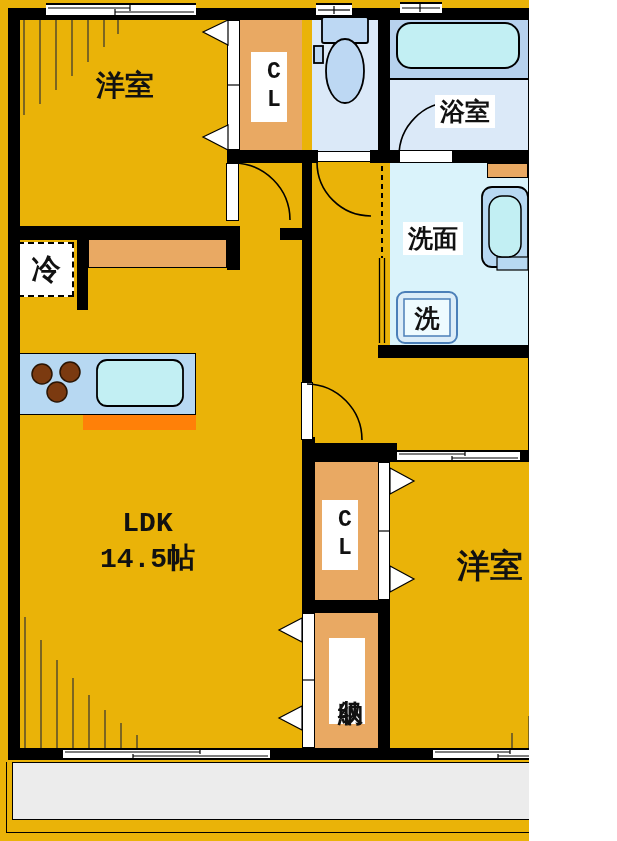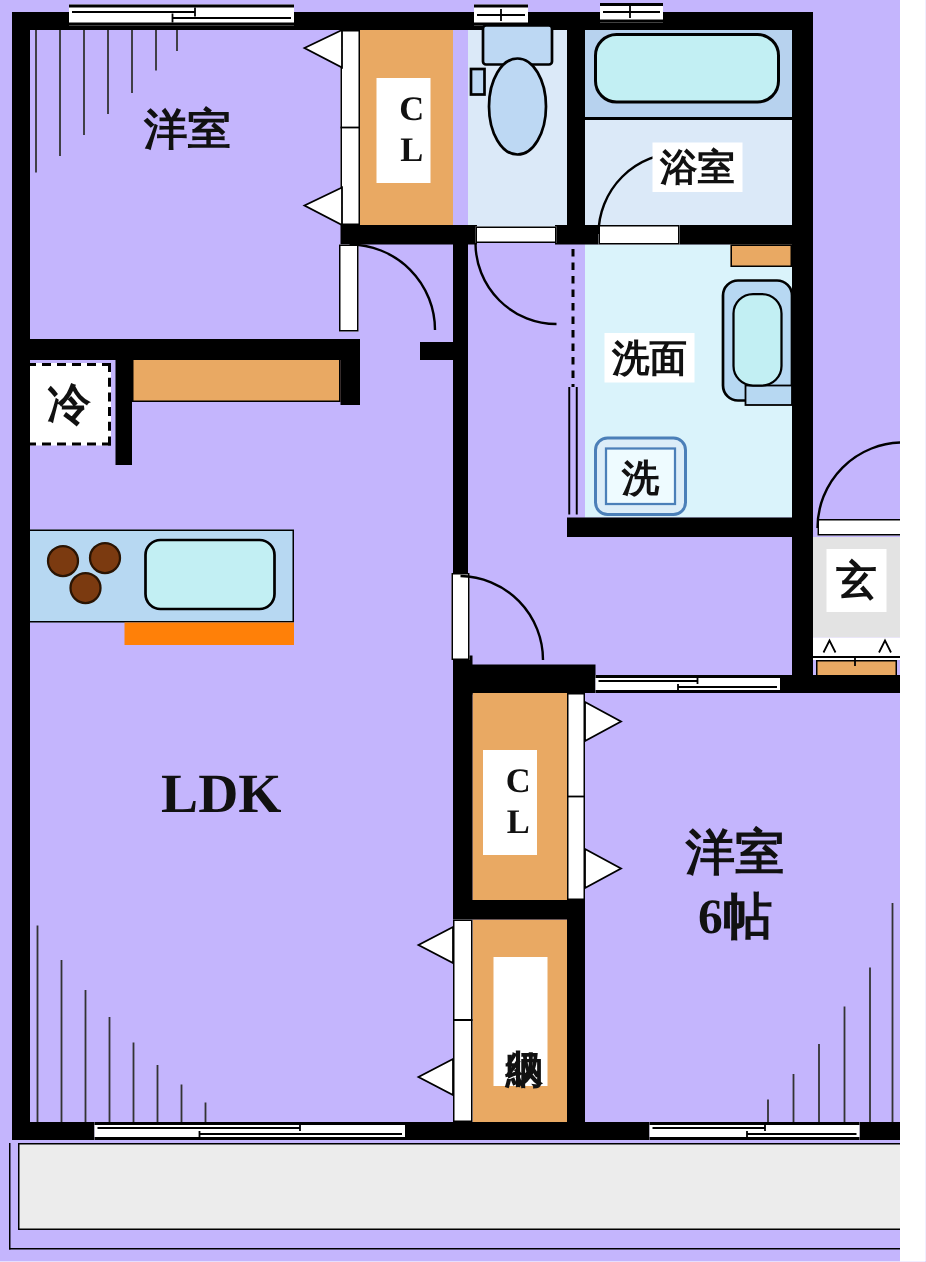--- a/index.html
+++ b/index.html
@@ -1,17 +1,17 @@
 <!DOCTYPE html>
 <html><head>
 <meta charset="utf-8">
 <style>
   html,body{margin:0;padding:0;background:#fff;}
-  #plan{position:relative;width:600px;height:841px;background:#c4b5fd;overflow:hidden;
-        font-family:Liberation Serif, serif;}
+  #plan{position:relative;width:529px;height:841px;background:#eab308;overflow:hidden;
+        font-family:Liberation Mono, monospace;}
   #plan *{box-sizing:border-box;}
   .wall{position:absolute;background:#000;}
   .fill{position:absolute;}
   .win{position:absolute;background:#fff;border-top:2px solid #000;border-bottom:2px solid #000;}
   .leaf{position:absolute;background:#fff;border:1.5px solid #000;}
   .fold{position:absolute;background:#fff;border:1.5px solid #000;}
   .lbl{position:absolute;color:#111;font-weight:bold;text-align:center;}
   .tag{display:inline-block;background:#fff;padding:0 5px;}
   .vtext{writing-mode:vertical-rl;text-orientation:upright;letter-spacing:2px;}
   svg{position:absolute;left:0;top:0;pointer-events:none;}
@@ -203,27 +203,27 @@
       <circle cx="42" cy="374" r="10"></circle>
         <circle cx="70" cy="372" r="10"></circle>
         <circle cx="57" cy="392" r="10"></circle>
     </g>
   </svg>
 
   <div class="lbl" style="left:40px;top:68px;width:170px;font-size:29px;line-height:1.35;">
     <div>洋室</div>
   </div>
 
-  <div class="lbl" style="left:60px;top:506px;width:175px;font-size:37px;line-height:1.3;">
+  <div class="lbl" style="left:60px;top:506px;width:175px;font-size:28px;line-height:1.3;">
     <div>LDK</div>
+    <div>14.5帖</div>
   </div>
 
   <div class="lbl" style="left:410px;top:548px;width:160px;font-size:33px;line-height:1.3;">
     <div>洋室</div>
-    <div>6帖</div>
   </div>
 
   <div class="lbl" style="left:415px;top:95px;width:100px;font-size:25px;">
     <span class="tag">浴室</span>
   </div>
 
   <div class="lbl" style="left:383px;top:222px;width:100px;font-size:25px;">
     <span class="tag">洗面</span>
   </div>
 

